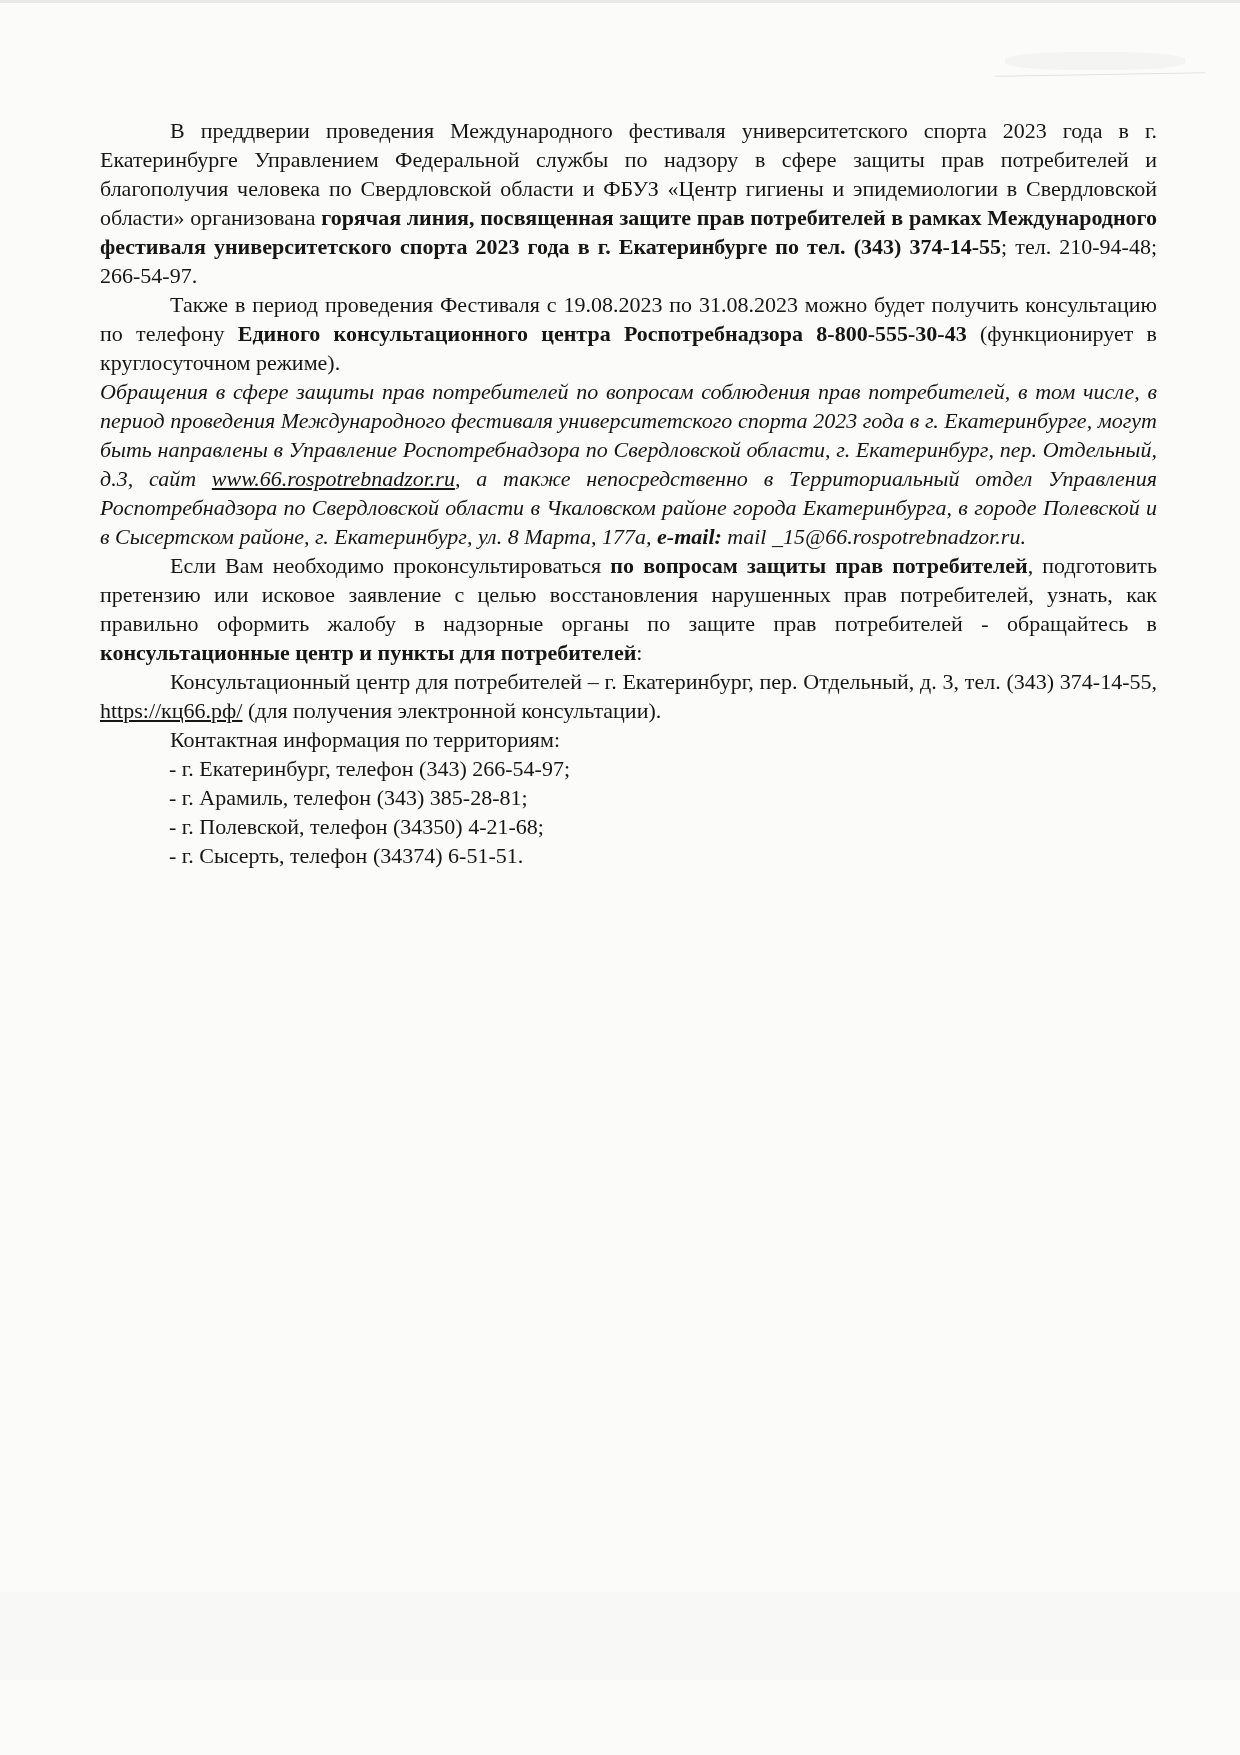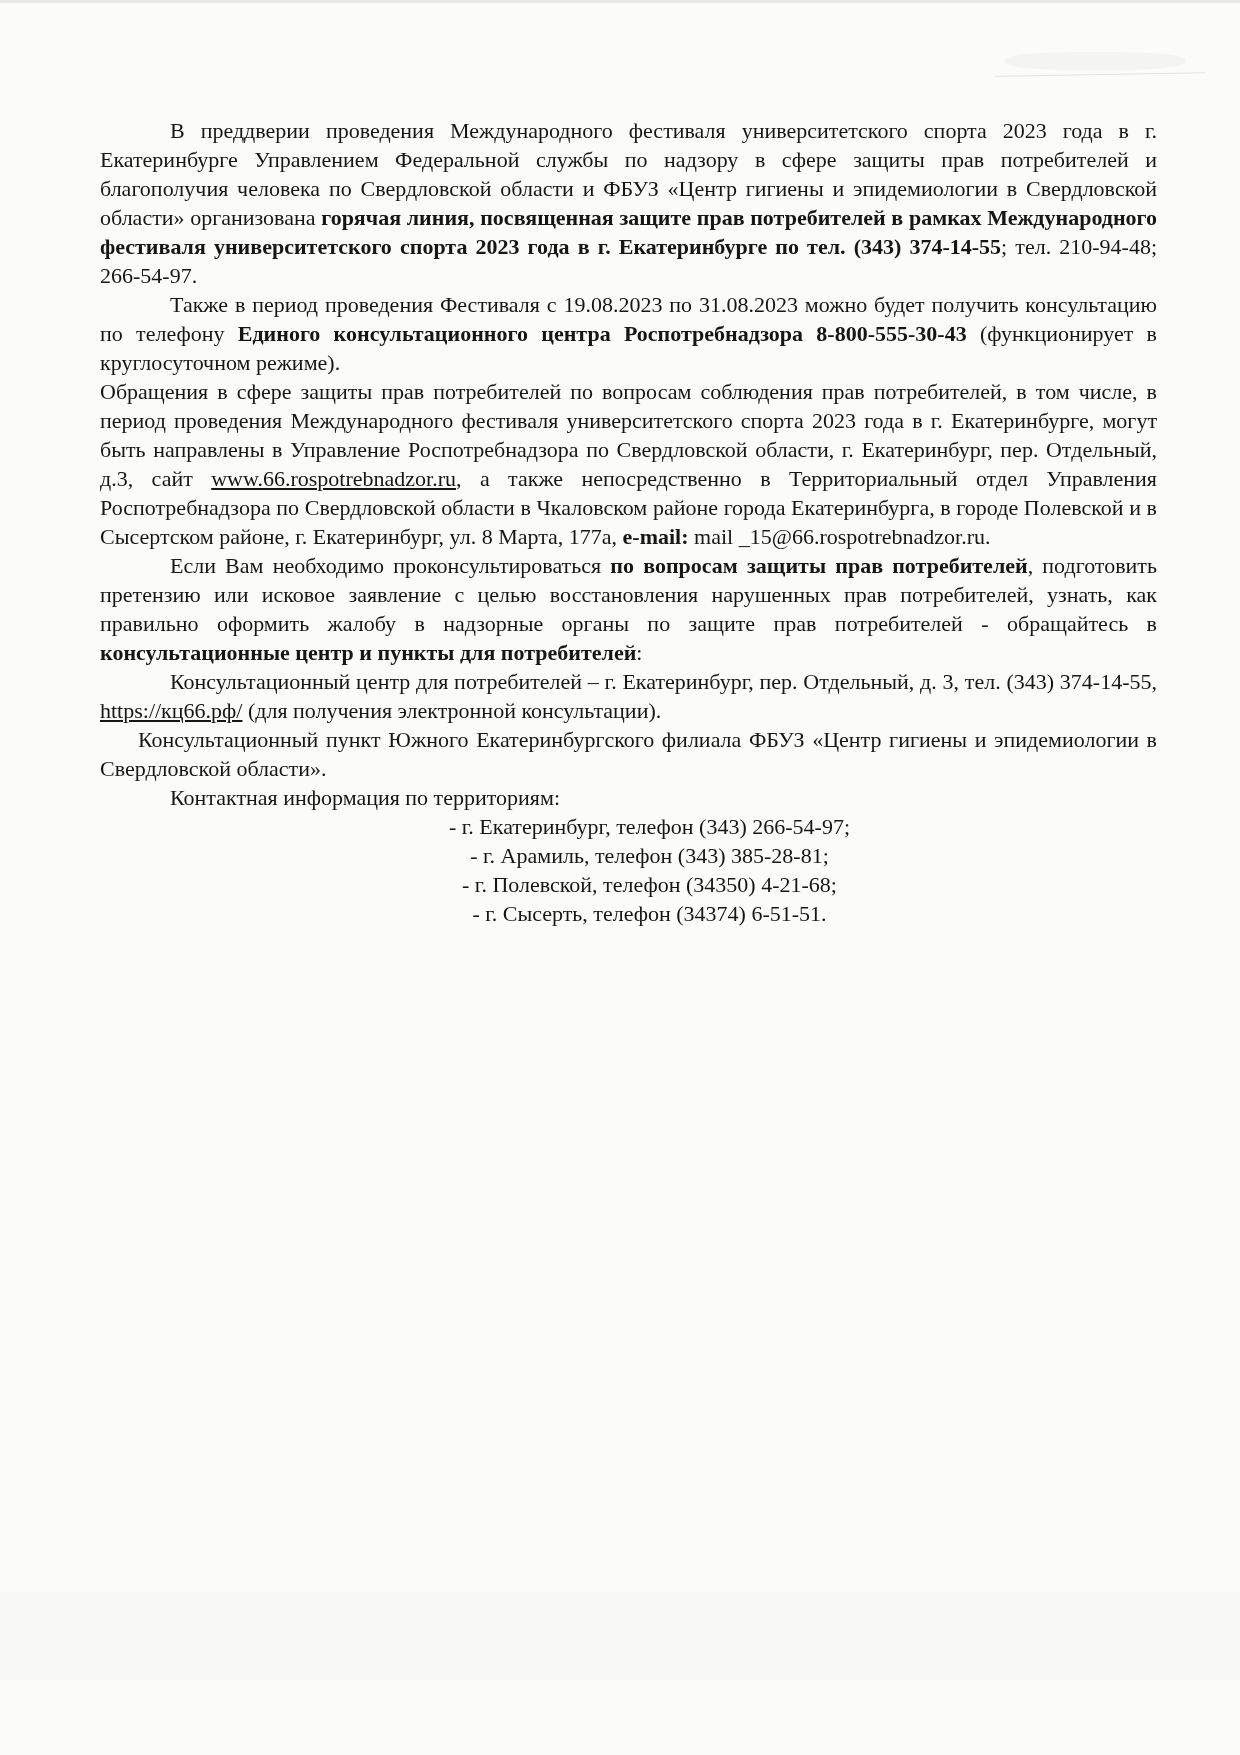--- a/index.html
+++ b/index.html
@@ -30,25 +30,25 @@
   .scan-band {
     position: absolute; left: 0; top: 1592px; width: 1240px; height: 88px;
     background: rgba(0,0,0,0.013);
   }
   .text-block {
     position: absolute; left: 100px; top: 116px; width: 1057px;
     font-size: 22px; line-height: 29px;
     text-align: justify;
   }
   p.para { margin: 0; text-indent: 70px; }
-  p.noind { text-indent: 0; }
+  p.noind { text-indent: 0; font-style: italic; }
   p.smind { text-indent: 38px; }
   b { font-weight: bold; }
   .link { text-decoration: underline; }
-  .bullets { margin-left: 42px; text-align: center; }
+  .bullets { margin-left: 69px; text-align: left; }
   .bullet { display: block; }
 </style>
 </head>
 <body>
 
 <div class="page">
   <div class="scan-edge-top"></div>
   <div class="scan-smudge-blot"></div>
   <div class="scan-smudge"></div>
   <div class="scan-band"></div>
@@ -59,21 +59,20 @@
 
     <p class="para"><span>Также в период проведения Фестиваля с 19.08.2023 по 31.08.2023 можно будет получить консультацию по телефону </span><b>Единого консультационного центра Роспотребнадзора 8-800-555-30-43</b><span> (функционирует в круглосуточном режиме).</span></p>
 
     <p class="para noind"><span>Обращения в сфере защиты прав потребителей по вопросам соблюдения прав потребителей, в том числе, в период проведения Международного фестиваля университетского спорта 2023 года в г. Екатеринбурге, могут быть направлены в Управление Роспотребнадзора по Свердловской области, г. Екатеринбург, пер. Отдельный, д.3, сайт </span><span class="link">www.66.rospotrebnadzor.ru</span><span>, а также непосредственно в Территориальный отдел Управления Роспотребнадзора по Свердловской области в Чкаловском районе города Екатеринбурга, в городе Полевской и в Сысертском районе,  г. Екатеринбург, ул. 8 Марта, 177а, </span><b>e-mail:</b><span> mail _15@66.rospotrebnadzor.ru.</span></p>
 
     <p class="para"><span>Если Вам необходимо проконсультироваться </span><b>по вопросам защиты прав потребителей</b><span>, подготовить претензию или исковое заявление с целью восстановления нарушенных прав потребителей, узнать, как правильно оформить жалобу в надзорные органы по защите прав потребителей - обращайтесь в </span><b>консультационные центр и пункты для потребителей</b><span>:</span></p>
 
     <p class="para"><span>Консультационный центр для потребителей – г. Екатеринбург, пер. Отдельный, д. 3, тел. (343) 374-14-55, </span><span class="link">https://кц66.рф/</span><span> (для получения электронной консультации).</span></p>
 
 
-    <p class="para smind"><span>Консультационный пункт Южного Екатеринбургского филиала ФБУЗ «Центр гигиены и эпидемиологии в Свердловской области».</span></p>
 
     <p class="para"><span>Контактная информация по территориям:</span></p>
 
     <div class="bullets">
       <span class="bullet">- г. Екатеринбург, телефон (343) 266-54-97;</span>
       <span class="bullet">- г. Арамиль, телефон (343) 385-28-81;</span>
       <span class="bullet">- г. Полевской, телефон (34350) 4-21-68;</span>
       <span class="bullet">- г. Сысерть, телефон (34374) 6-51-51.</span>
     </div>
 

